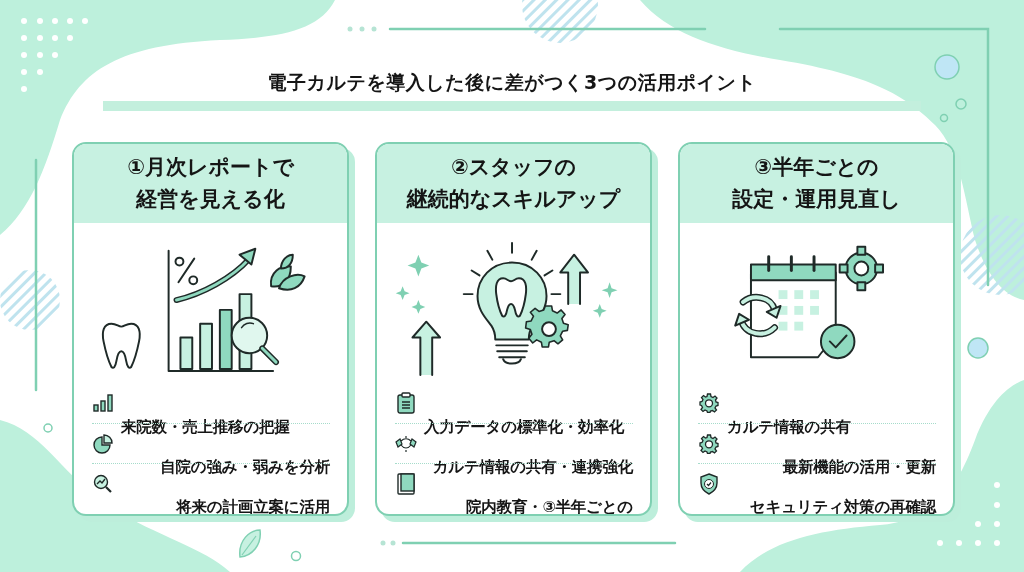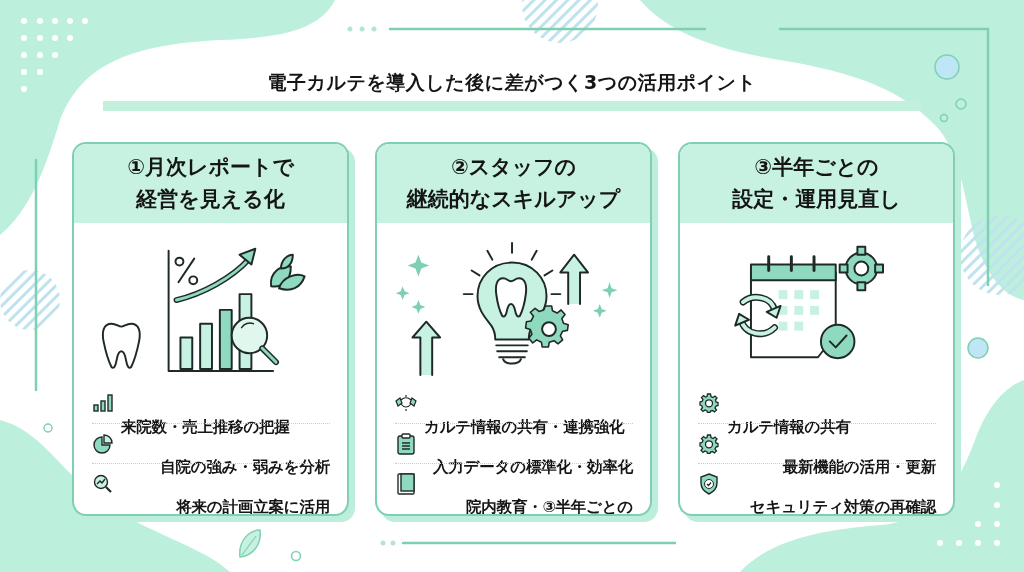--- a/index.html
+++ b/index.html
@@ -221,46 +221,46 @@
         <path d="M42,26 L45,34 L53,37 L45,40 L42,48 L39,40 L31,37 L39,34 Z"></path>
         <path d="M26,58 L28,63 L33,65 L28,67 L26,72 L24,67 L19,65 L24,63 Z"></path>
         <path d="M42,72 L44,77 L49,79 L44,81 L42,86 L40,81 L35,79 L40,77 Z"></path>
         <path d="M236,54 L238,60 L244,62 L238,64 L236,70 L234,64 L228,62 L234,60 Z"></path>
         <path d="M226,76 L228,81 L233,83 L228,85 L226,90 L224,85 L219,83 L224,81 Z"></path>
       </g>
     </svg>
     <div class="card-list">
       <div class="list-item">
         <span class="li-icon">
+          <svg width="18" height="22" viewBox="0 0 18 22">
+              <g stroke="#1f2a28" stroke-width="1.4">
+                <rect x="1" y="3" width="16" height="18" rx="2" fill="#8fd9bf"></rect>
+                <rect x="5" y="1" width="8" height="4" rx="1" fill="#ffffff"></rect>
+                <line x1="5" y1="10" x2="13" y2="10"></line>
+                <line x1="5" y1="13" x2="13" y2="13"></line>
+                <line x1="5" y1="16" x2="13" y2="16"></line>
+              </g>
+            </svg>
+        </span>
+        <span class="li-text">入力データの標準化・効率化</span>
+      </div>
+      <div class="list-item">
+        <span class="li-icon">
           <svg width="22" height="18" viewBox="0 0 22 18">
               <g stroke="#1f2a28" stroke-width="1.2" fill="none">
                 <path d="M1,7 L5,4 L7,9 L3,12 Z" fill="#8fd9bf"></path>
                 <path d="M21,7 L17,4 L15,9 L19,12 Z" fill="#8fd9bf"></path>
                 <path d="M6,6 C9,3 13,3 16,6"></path>
                 <path d="M6,10 C9,14 13,14 16,10"></path>
                 <line x1="11" y1="1" x2="11" y2="3"></line>
                 <line x1="11" y1="15" x2="11" y2="17"></line>
               </g>
             </svg>
         </span>
         <span class="li-text">カルテ情報の共有・連携強化</span>
-      </div>
-      <div class="list-item">
-        <span class="li-icon">
-          <svg width="18" height="22" viewBox="0 0 18 22">
-              <g stroke="#1f2a28" stroke-width="1.4">
-                <rect x="1" y="3" width="16" height="18" rx="2" fill="#8fd9bf"></rect>
-                <rect x="5" y="1" width="8" height="4" rx="1" fill="#ffffff"></rect>
-                <line x1="5" y1="10" x2="13" y2="10"></line>
-                <line x1="5" y1="13" x2="13" y2="13"></line>
-                <line x1="5" y1="16" x2="13" y2="16"></line>
-              </g>
-            </svg>
-        </span>
-        <span class="li-text">入力データの標準化・効率化</span>
       </div>
       <div class="list-item">
         <span class="li-icon">
           <svg width="18" height="22" viewBox="0 0 18 22">
               <g stroke="#1f2a28" stroke-width="1.4">
                 <rect x="1" y="1" width="16" height="20" rx="1" fill="#ffffff"></rect>
                 <rect x="4" y="1" width="13" height="17" fill="#8fd9bf"></rect>
               </g>
             </svg>
         </span>

